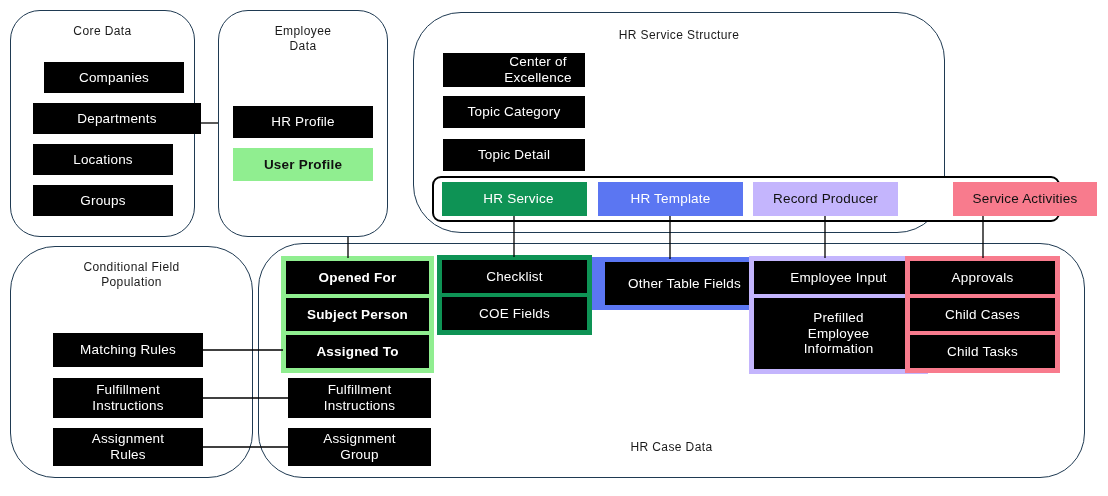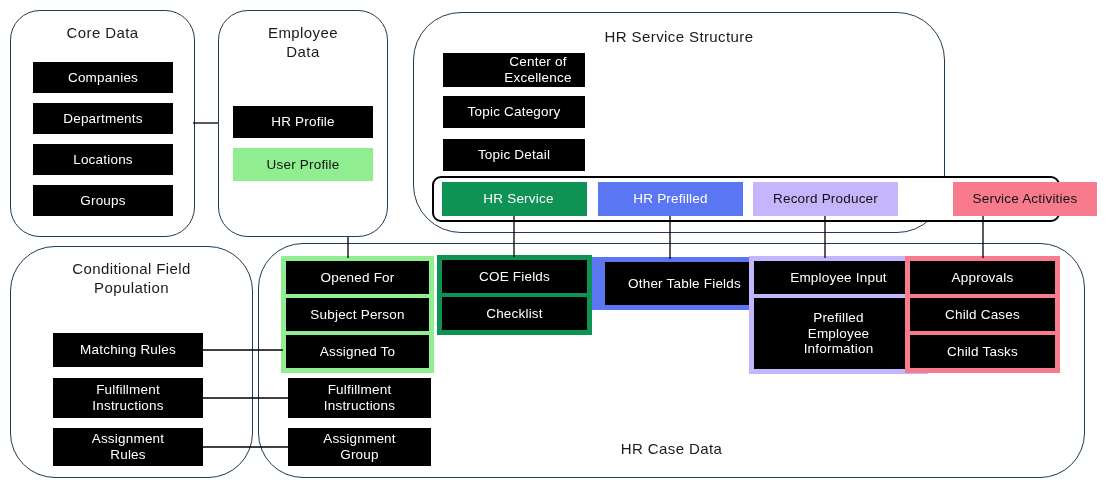--- a/index.html
+++ b/index.html
@@ -5,31 +5,31 @@
   html,body { margin:0; padding:0; background:#ffffff; }
   .canvas {
     position:relative; width:1108px; height:496px; overflow:hidden;
     font-family:"Liberation Sans", sans-serif; background:#ffffff;
   }
   .container {
     position:absolute; background:#ffffff;
     border:1.6px solid #1f3a52; box-sizing:border-box;
   }
   .ctitle {
-    text-align:center; font-size:15px; color:#1a1a1a;
+    text-align:center; font-size:12px; color:#1a1a1a;
     letter-spacing:.4px; white-space:pre-line; line-height:1.25;
   }
   .box {
     display:flex; align-items:center; justify-content:center;
     text-align:center; font-size:13.5px; letter-spacing:.2px;
     white-space:pre-line; line-height:1.18; box-sizing:border-box;
   }
   .abs { position:absolute; }
   .black { background:#000000; color:#ffffff; }
-  .lightgreen { background:#90ee90; color:#111111; }
+  .lightgreen { background:#90ee90; color:#111111;font-weight:bold; }
   .dgreen { background:#0e9355; color:#ffffff; }
   .blue { background:#5b76f2; color:#ffffff; }
   .cyan { background:#c4b5fd; color:#111111; }
   .pink { background:#f87b8d; color:#111111; }
   .group {
     position:absolute; display:flex; flex-direction:column;
     gap:4px; padding:5px; box-sizing:border-box;
   }
   .group .box { width:100%; flex:0 0 auto; }
   .row-frame {
@@ -57,54 +57,54 @@
   </div>
 
   <div class="container" style="left:10px;top:246px;width:243px;height:232px;border-radius:45px;">
     <div class="ctitle" style="margin-top:13px;">Conditional Field
 Population</div>
   </div>
 
   <div class="container" style="left:258px;top:243px;width:827px;height:235px;border-radius:45px;"></div>
   <div class="ctitle abs" style="left:258px;top:440px;width:827px;">HR Case Data</div>
 
-  <div class="box black abs" style="left:33px;top:62px;width:140px;height:31px;">Companies</div>
-  <div class="box black abs" style="left:33px;top:103px;width:140px;height:31px;">Departments</div>
+  <div class="box black abs" style="left:44px;top:62px;width:140px;height:31px;">Companies</div>
+  <div class="box black abs" style="left:33px;top:103px;width:168px;height:31px;">Departments</div>
   <div class="box black abs" style="left:33px;top:185px;width:140px;height:31px;">Groups</div>
   <div class="box black abs" style="left:33px;top:144px;width:140px;height:31px;">Locations</div>
 
   <div class="box black abs" style="left:233px;top:106px;width:140px;height:32px;">HR Profile</div>
   <div class="box lightgreen abs" style="left:233px;top:148px;width:140px;height:33px;">User Profile</div>
 
   <div class="box black abs" style="left:443px;top:53px;width:142px;height:34px;padding-left:48px;">Center of
 Excellence</div>
   <div class="box black abs" style="left:443px;top:96px;width:142px;height:32px;">Topic Category</div>
   <div class="box black abs" style="left:443px;top:139px;width:142px;height:32px;">Topic Detail</div>
 
   <div class="row-frame" style="left:432px;top:176px;width:628px;height:46px;"></div>
   <div class="box dgreen abs" style="left:442px;top:182px;width:145px;height:34px;padding-left:8px;">HR Service</div>
-  <div class="box blue abs" style="left:598px;top:182px;width:145px;height:34px;">HR Prefilled</div>
+  <div class="box blue abs" style="left:598px;top:182px;width:145px;height:34px;">HR Template</div>
   <div class="box cyan abs" style="left:753px;top:182px;width:145px;height:34px;">Record Producer</div>
   <div class="box pink abs" style="left:953px;top:182px;width:144px;height:34px;">Service Activities</div>
 
   <div class="box black abs" style="left:53px;top:333px;width:150px;height:34px;">Matching Rules</div>
   <div class="box black abs" style="left:53px;top:378px;width:150px;height:40px;">Fulfillment
 Instructions</div>
   <div class="box black abs" style="left:53px;top:428px;width:150px;height:38px;">Assignment
 Rules</div>
 
   <div class="group lightgreen" style="left:281px;top:256px;width:153px;">
     <div class="box black" style="height:33px;">Opened For</div>
     <div class="box black" style="height:33px;">Subject Person</div>
     <div class="box black" style="height:33px;">Assigned To</div>
   </div>
 
   <div class="group dgreen" style="left:437px;top:255px;width:155px;">
+    <div class="box black" style="height:33px;">Checklist</div>
     <div class="box black" style="height:33px;">COE Fields</div>
-    <div class="box black" style="height:33px;">Checklist</div>
   </div>
 
   <div class="group blue" style="left:592px;top:257px;width:177px;padding-left:13px;">
     <div class="box black" style="height:43px;">Other Table Fields</div>
   </div>
 
   <div class="group cyan" style="left:749px;top:256px;width:179px;">
     <div class="box black" style="height:33px;">Employee Input</div>
     <div class="box black" style="height:71px;">Prefilled
 Employee

